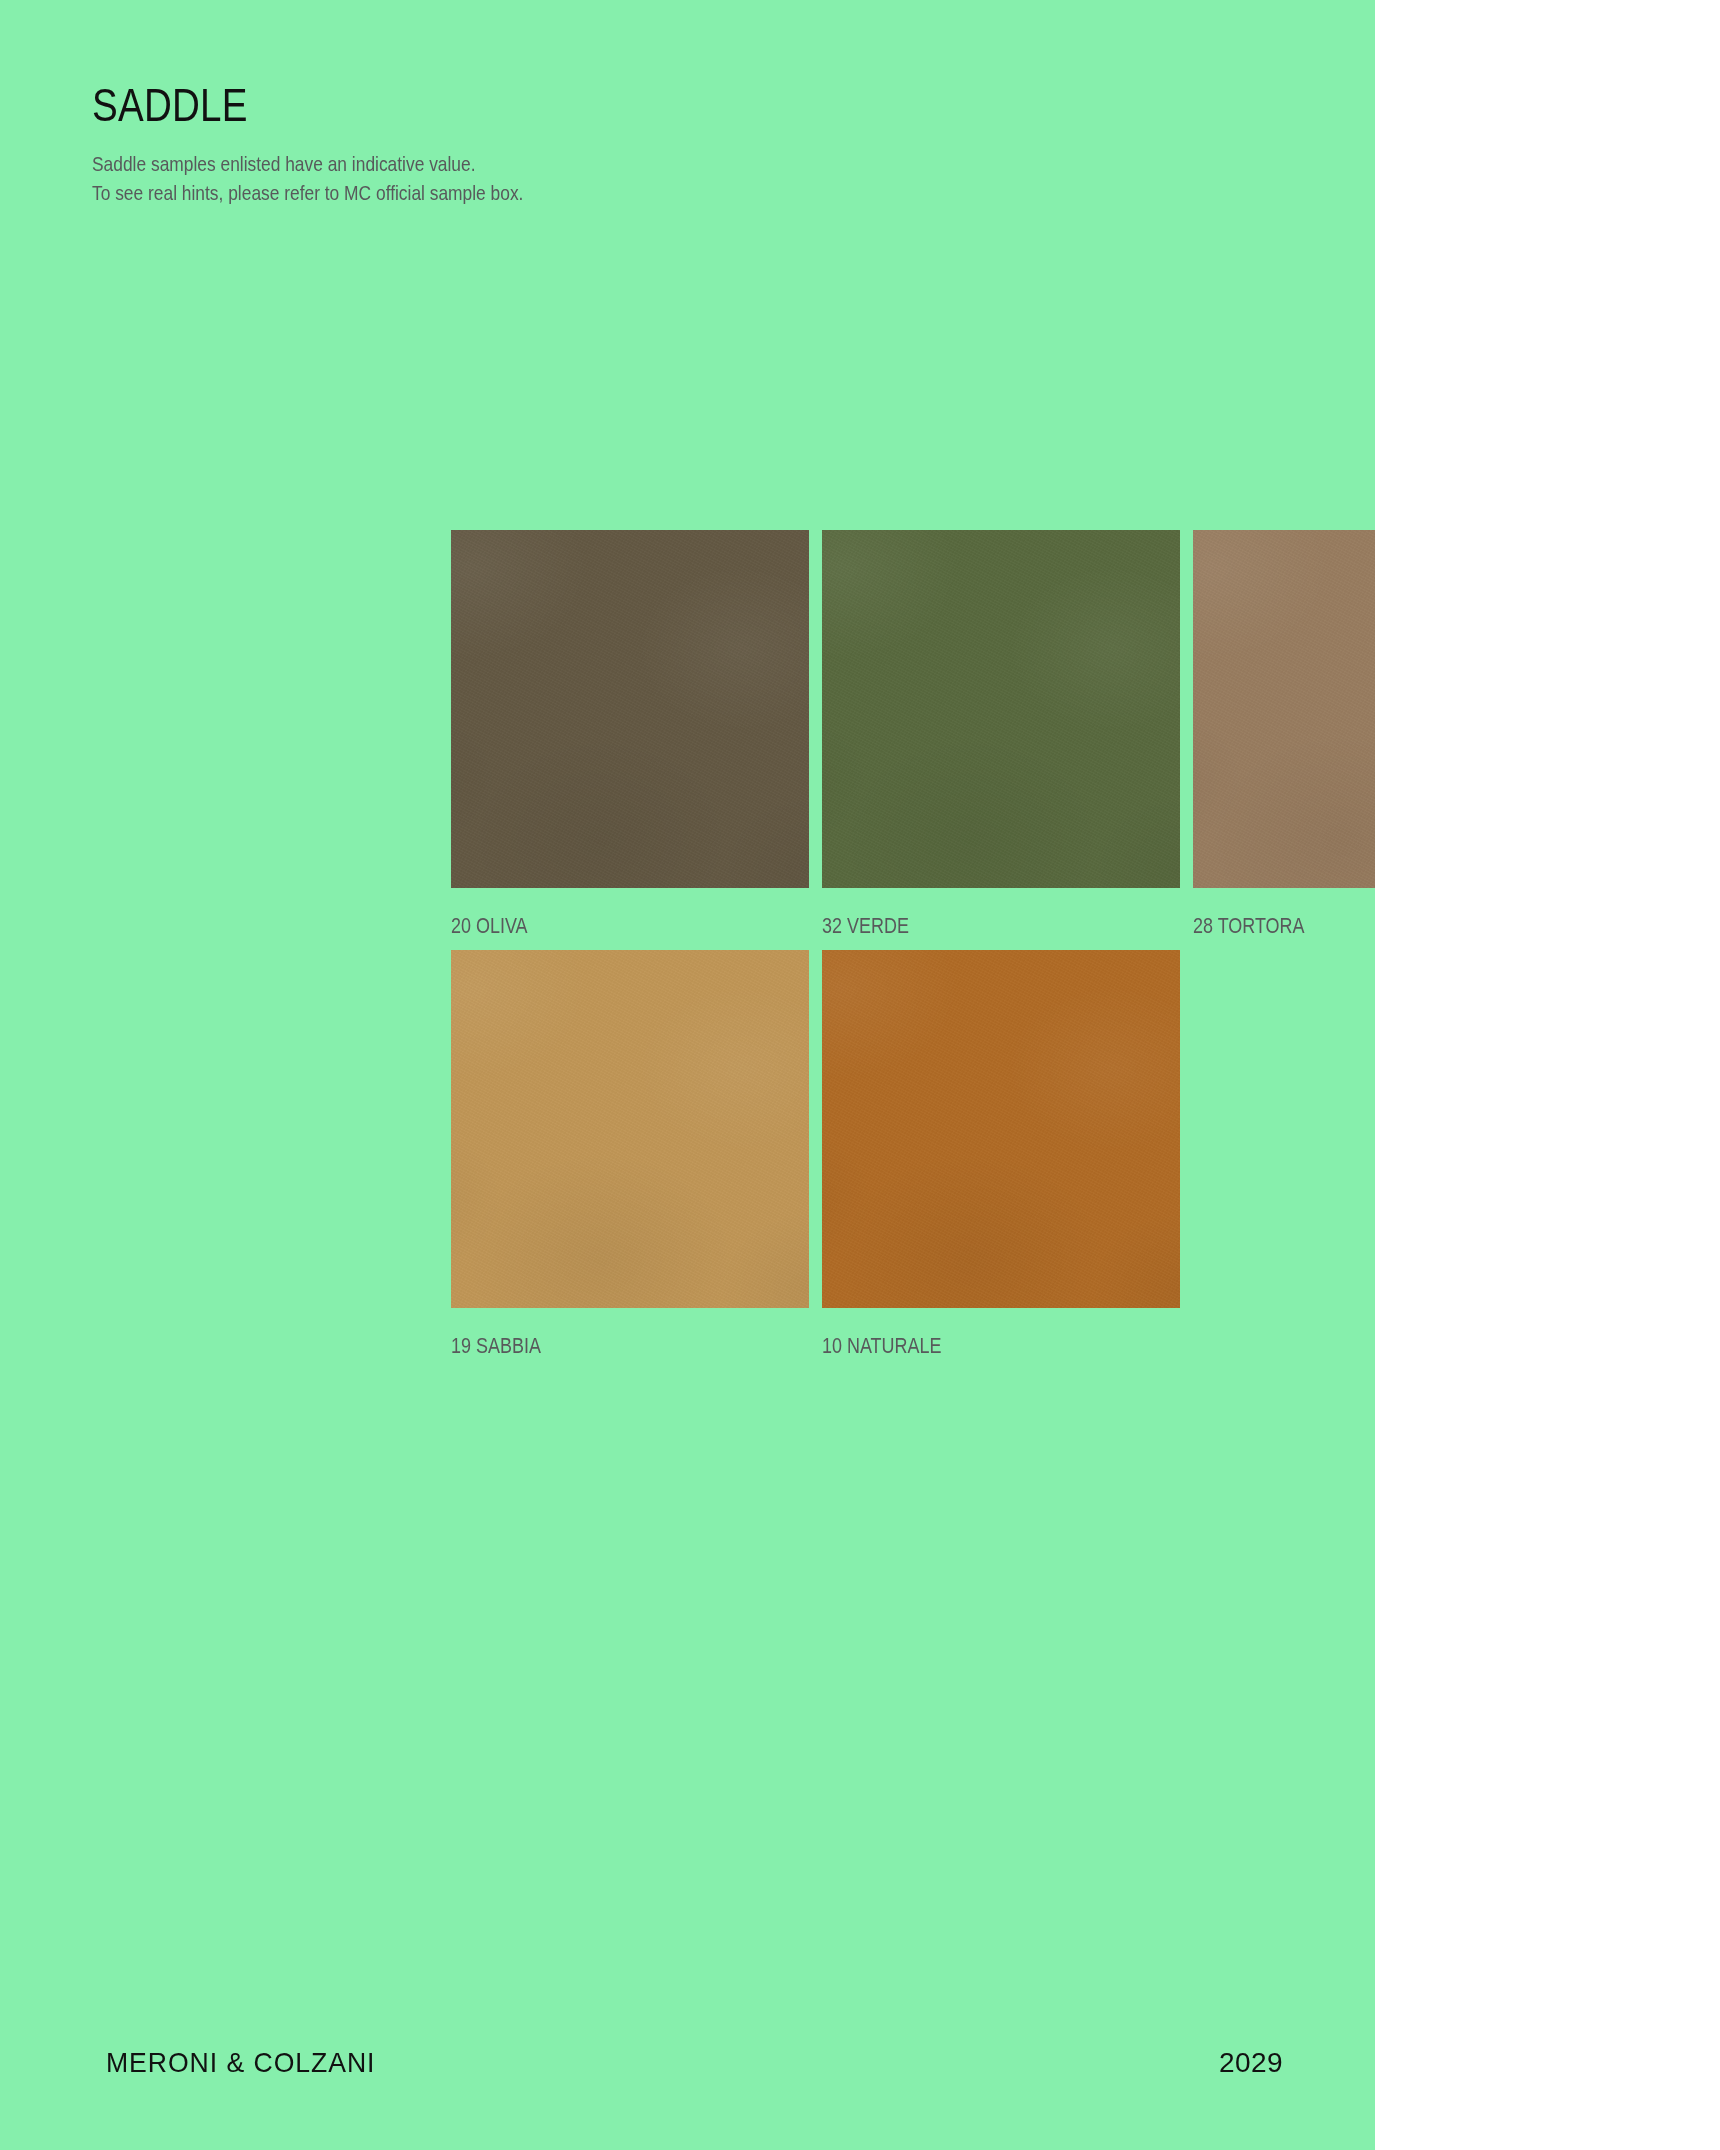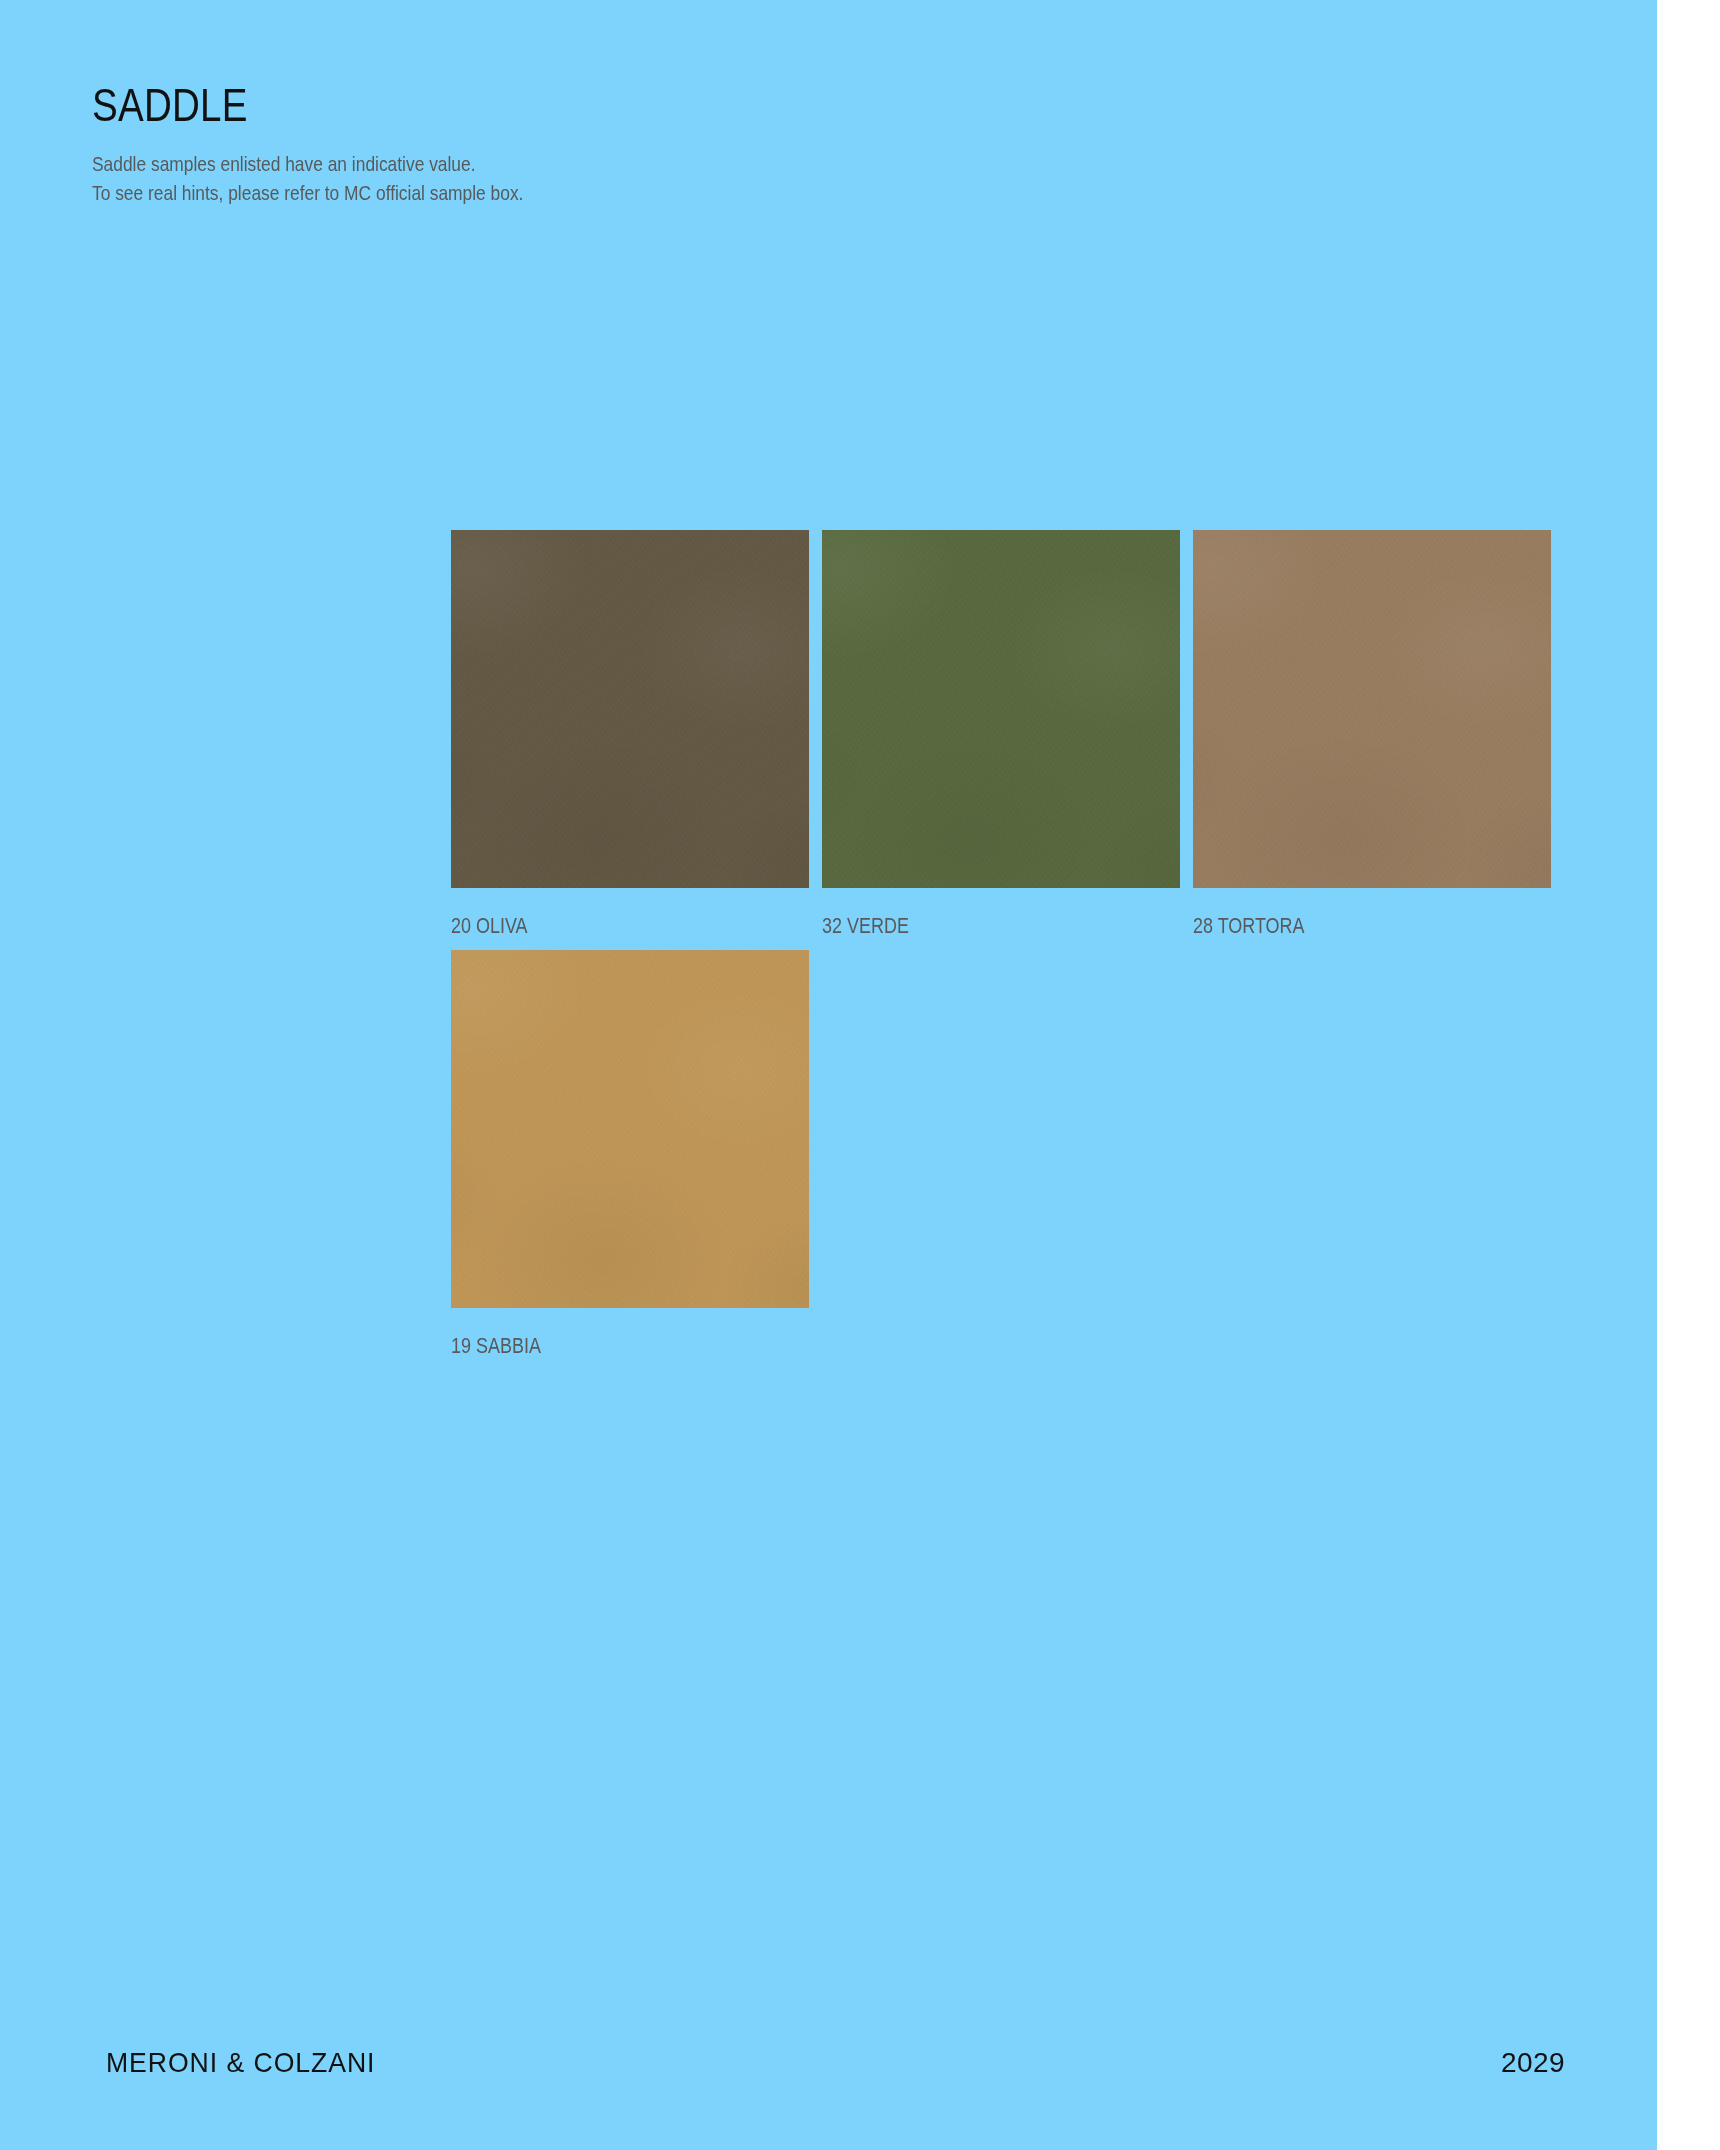--- a/index.html
+++ b/index.html
@@ -3,23 +3,23 @@
 <meta charset="utf-8">
 <style>
   html, body {
     margin: 0;
     padding: 0;
     background: #ffffff;
   }
 
   .page {
     position: relative;
-    width: 1657px;
+    width: 1375px;
     height: 2151px;
-    background: #7dd3fc;
+    background: #86efac;
     font-family: "Liberation Sans", sans-serif;
     overflow: hidden;
     box-sizing: border-box;
   }
 
   
   .header {
     position: absolute;
     left: 92px;
     top: 81px;
@@ -177,20 +177,24 @@
     <div class="swatch-cell">
       <div class="swatch-chip" style="background-color: rgb(152, 124, 95);"></div>
       <div class="swatch-label">28 TORTORA</div>
     </div>
 
     <div class="swatch-cell">
       <div class="swatch-chip" style="background-color: rgb(192, 150, 86);"></div>
       <div class="swatch-label">19 SABBIA</div>
     </div>
 
+    <div class="swatch-cell">
+      <div class="swatch-chip" style="background-color: rgb(176, 107, 37);"></div>
+      <div class="swatch-label">10 NATURALE</div>
+    </div>
 
 
   </div>
 
   <div class="footer">
     <div class="brand-logo">MERONI &amp; COLZANI</div>
     <div class="footer-year">2029</div>
   </div>
 
 </div>

